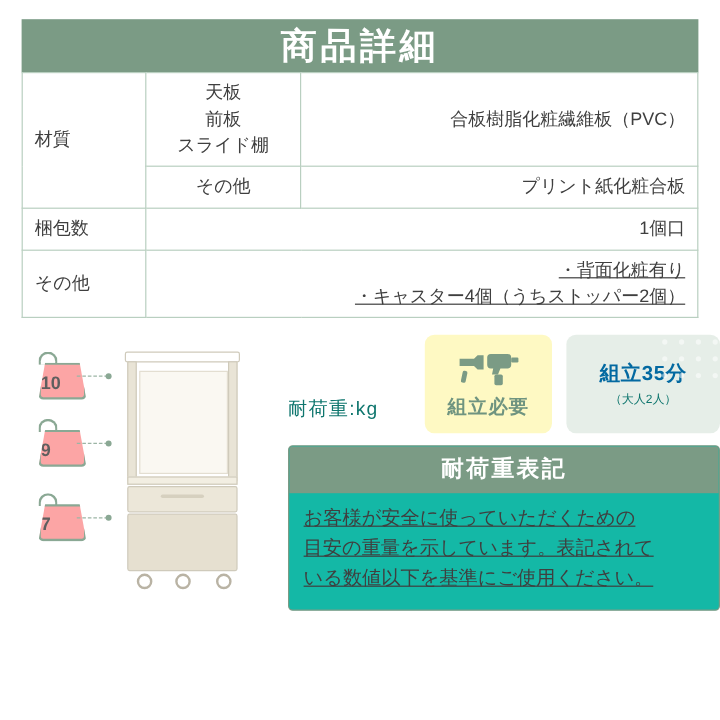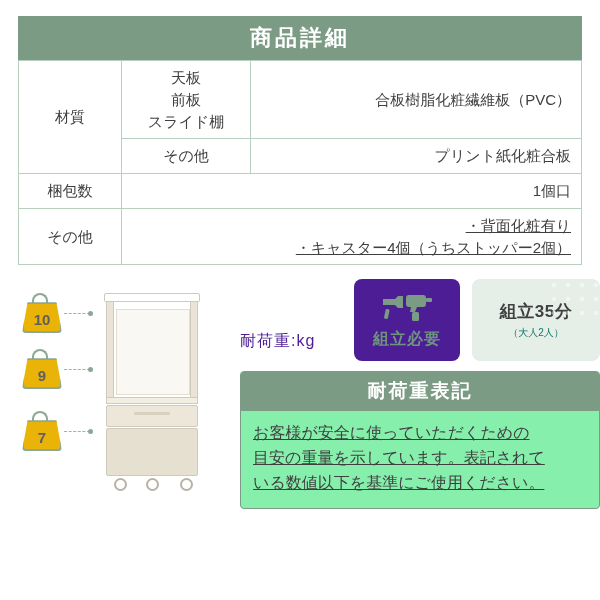--- a/index.html
+++ b/index.html
@@ -23,40 +23,40 @@
   }
 
   
   .title-bar {
     background: #7b9b85;
     color: #ffffff;
     height: 44px;
     display: flex;
     align-items: center;
     justify-content: center;
-    font-size: 22px;
+    font-size: 30px;
     letter-spacing: 3px;
     font-weight: bold;
   }
 
   
   .spec-table {
     width: 100%;
     border-collapse: collapse;
     table-layout: fixed;
   }
   .spec-table td {
     border: 1px solid #b9cfc0;
     font-size: 15px;
     color: #3f3f3f;
     padding: 6px 10px;
     vertical-align: middle;
     line-height: 1.45;
   }
-  .col-label { width: 82px; text-align: center; }
+  .col-label { width: 82px; }
   .col-sub   { width: 108px; text-align: center; }
   .col-val   { text-align: right; }
 
   .multi-line { white-space: pre-line; }
   .bullets {
     white-space: pre-line;
     line-height: 1.55;
     text-decoration: underline;
   }
 
@@ -92,32 +92,31 @@
     top: 0px;
     width: 16px;
     height: 11px;
     border: 2.5px solid #8aa894;
     border-bottom: none;
     border-radius: 9px 9px 0 0;
     box-sizing: border-box;
   }
   .weight-icon .body {
     position: absolute;
-    left: 4px;
+    left: 14px;
     top: 9px;
     width: 40px;
     height: 31px;
     border: 2.5px solid #8aa894;
     box-sizing: border-box;
     border-radius: 5px 5px 4px 4px;
-    background: #eab308;
+    background: #fca5a5;
     clip-path: polygon(14% 0%, 86% 0%, 100% 100%, 0% 100%);
     display: flex;
     align-items: center;
-    justify-content: center;
   }
   .weight-icon .num {
     font-size: 15px;
     color: #5f5f5f;
     font-weight: bold;
     line-height: 1;
     padding-top: 3px;
   }
   .weight-line {
     position: absolute;
@@ -238,32 +237,32 @@
     border: 1px solid #e3ded1;
     box-sizing: border-box;
   }
 
   
   .load-label {
     position: absolute;
     left: 222px;
     top: 52px;
     font-size: 16px;
-    color: #4c1d95;
+    color: #0f766e;
     letter-spacing: 1px;
   }
 
   
   .badge-assembly {
     position: absolute;
     left: 336px;
     top: 0;
     width: 106px;
     height: 82px;
-    background: #4c1d95;
+    background: #fef9c3;
     border-radius: 8px;
     display: flex;
     flex-direction: column;
     align-items: center;
     justify-content: center;
   }
   .badge-assembly .label {
     font-size: 16px;
     color: #6f9480;
     font-weight: bold;
@@ -282,21 +281,21 @@
     border-radius: 8px;
     display: flex;
     flex-direction: column;
     align-items: center;
     justify-content: center;
     overflow: hidden;
   }
   .badge-time .line1 {
     font-size: 17px;
     font-weight: bold;
-    color: #404040;
+    color: #0369a1;
     letter-spacing: 0.5px;
   }
   .badge-time .line2 {
     font-size: 10px;
     color: #0f766e;
     margin-top: 3px;
   }
   .dots-deco {
     position: absolute;
     right: -18px;
@@ -309,21 +308,21 @@
   
   .note-box {
     position: absolute;
     left: 222px;
     top: 92px;
     width: 360px;
     border: 1.5px solid #7b9b85;
     border-radius: 4px;
     box-sizing: border-box;
     overflow: hidden;
-    background: #86efac;
+    background: #14b8a6;
   }
   .note-head {
     background: #7b9b85;
     color: #ffffff;
     text-align: center;
     font-size: 19px;
     font-weight: bold;
     letter-spacing: 2px;
     padding: 6px 0 7px 0;
   }

